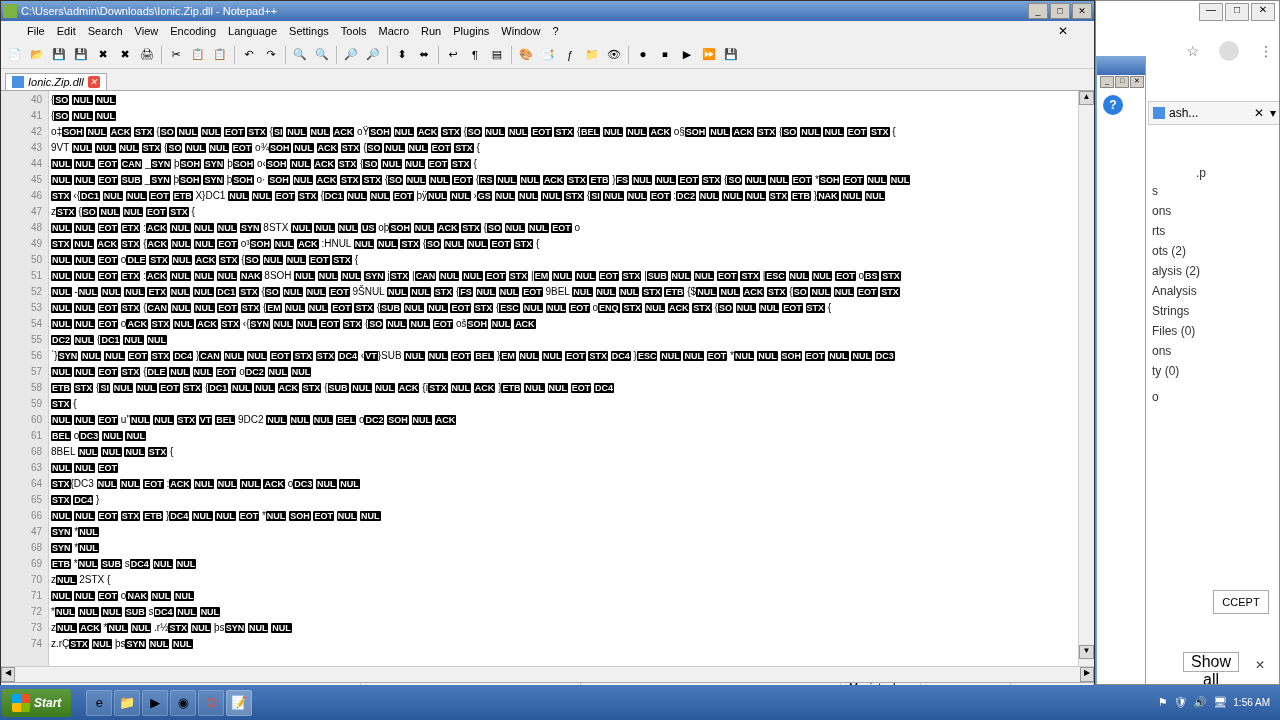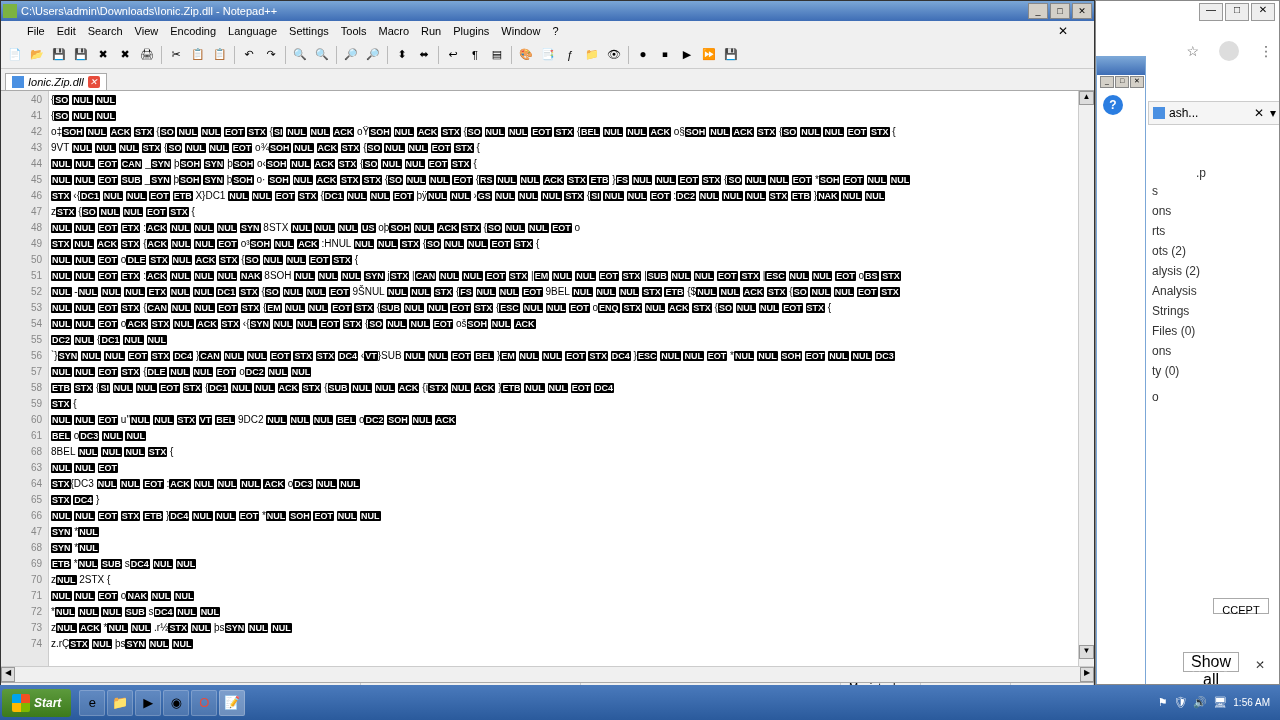--- a/index.html
+++ b/index.html
@@ -60,26 +60,26 @@
 .rp-sub-title { height: 18px; background: linear-gradient(#7ba7d7,#3e6db5); }
 .rp-sub-btns { display: flex; justify-content: flex-end; gap: 1px; padding: 1px; }
 .rp-sub-btn { width: 14px; height: 12px; background: #d4d0c8; border: 1px solid #888; font-size: 7px; text-align: center; }
 .rp-help { width: 20px; height: 20px; background: #2a7de1; border-radius: 50%; color: #fff; text-align: center; line-height: 20px; font-size: 12px; margin: 6px; font-weight: bold; }
 .rp-tab { position: absolute; top: 100px; left: 52px; width: 133px; display: flex; align-items: center; font-size: 12px; padding: 4px; border: 1px solid #ccc; background: #f5f5f5; }
 .rp-tab-icon { width: 12px; height: 12px; background: #4a90e2; margin-right: 4px; }
 .rp-tab-close { margin-left: auto; font-size: 12px; cursor: pointer; }
 .rp-list { position: absolute; top: 180px; left: 52px; width: 133px; font-size: 12px; color: #333; }
 .rp-list div { padding: 3px 0 3px 4px; }
 .rp-file { position: absolute; top: 165px; left: 100px; font-size: 12px; color: #333; }
-.rp-accept { position: absolute; bottom: 70px; right: 10px; width: 56px; height: 16px; background: #fff; border: 1px solid #aaa; font-size: 11px; text-align: center; line-height: 22px; }
+.rp-accept { position: absolute; bottom: 70px; right: 10px; width: 56px; height: 24px; background: #fff; border: 1px solid #aaa; font-size: 11px; text-align: center; line-height: 22px; }
 .rp-showall { position: absolute; bottom: 12px; right: 40px; width: 56px; height: 20px; background: #fff; border: 1px solid #aaa; font-size: 16px; text-align: center; line-height: 18px; }
 .rp-showall-close { position: absolute; bottom: 12px; right: 14px; font-size: 12px; }
 
 
-.taskbar { position: absolute; left: 0; bottom: 0; width: 1280px; height: 35px; background: linear-gradient(#4a7abc, #2a5a9c); display: flex; align-items: center; padding: 0 2px; }
+.taskbar { position: absolute; left: 0; bottom: 0; width: 1280px; height: 35px; background: linear-gradient(#4a7abc, #2a5a9c); display: flex; align-items: center; padding: 0 2px; gap: 7px; }
 .start-btn { height: 28px; padding: 0 10px; background: linear-gradient(#5c9a3c, #3c7a1c); border-radius: 3px; color: #fff; font-size: 12px; font-weight: bold; display: flex; align-items: center; gap: 4px; cursor: pointer; font-style: italic; }
 .start-logo { width: 18px; height: 18px; background: conic-gradient(#f25022 0 90deg, #7fba00 90deg 180deg, #ffb900 180deg 270deg, #00a4ef 270deg); border-radius: 2px; }
 .task-icons { display: flex; gap: 2px; margin-left: 8px; }
 .task-icon { width: 26px; height: 26px; background: rgba(255,255,255,0.15); border: 1px solid rgba(255,255,255,0.2); border-radius: 2px; display: flex; align-items: center; justify-content: center; font-size: 13px; cursor: pointer; }
 .tray { margin-left: auto; display: flex; align-items: center; gap: 6px; padding: 0 8px; font-size: 10px; color: #fff; }
 .tray-icon { font-size: 11px; }
 
 
 .watermark { position: absolute; right: 12px; bottom: 44px; font-size: 15px; color: rgba(255,255,255,0.25); font-weight: 300; letter-spacing: 2px; display: flex; align-items: center; gap: 24px; pointer-events: none; }
 .wm-play { width: 0; height: 0; border-left: 14px solid rgba(255,255,255,0.25); border-top: 9px solid transparent; border-bottom: 9px solid transparent; }

